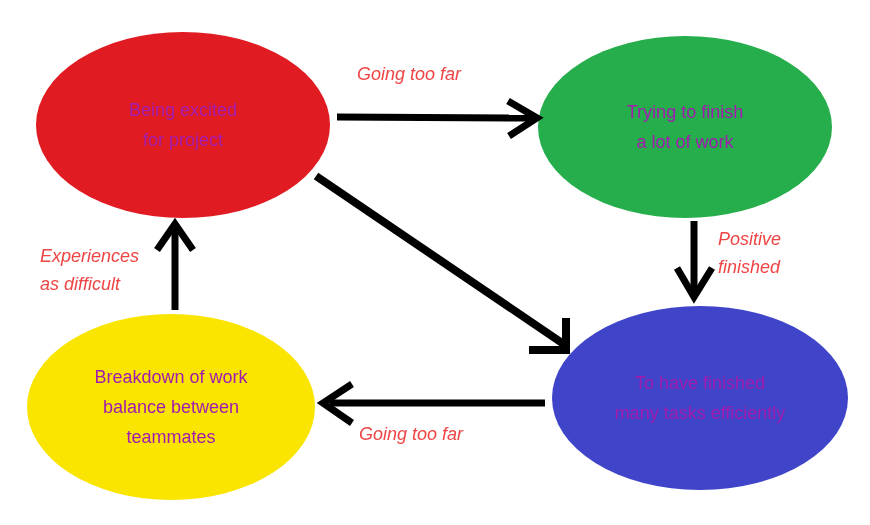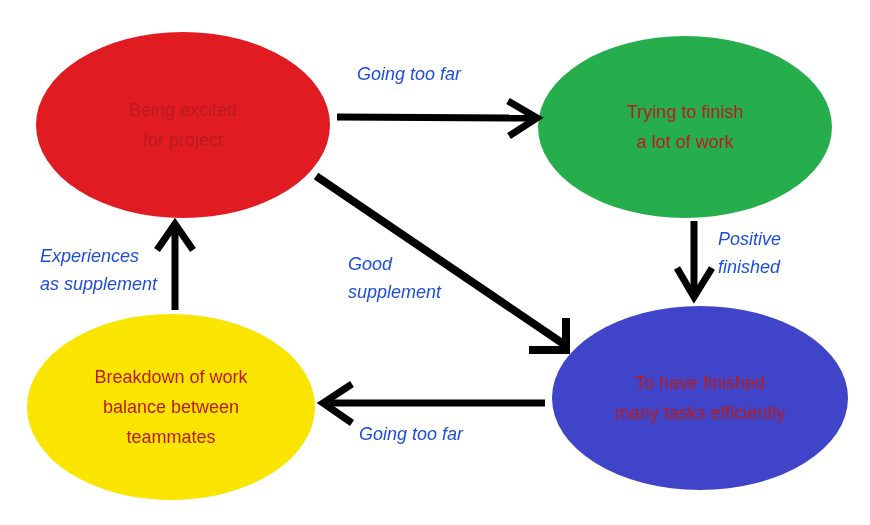--- a/index.html
+++ b/index.html
@@ -22,30 +22,30 @@
     top: 0;
     width: 870px;
     height: 525px;
   }
   .node-label {
     position: absolute;
     display: flex;
     align-items: center;
     justify-content: center;
     text-align: center;
-    color: #b91c1c;
+    color: #a21caf;
     font-family: "Liberation Sans", sans-serif;
     font-size: 18px;
     line-height: 30px;
     white-space: pre-line;
     pointer-events: none;
   }
   .edge-label {
     position: absolute;
-    color: #1d4ed8;
+    color: #ef4444;
     font-family: "Liberation Sans", sans-serif;
     font-style: italic;
     font-size: 18px;
     line-height: 28px;
     white-space: pre-line;
   }
 </style>
 </head>
 <body>
 
@@ -93,17 +93,15 @@
   <div class="node-label" style="left: 538px; top: 36px; width: 294px; height: 182px;">Trying to finish
 a lot of work</div>
   <div class="node-label" style="left: 552px; top: 306px; width: 296px; height: 184px; text-align: center;">To have finished
 many tasks efficiently</div>
 
   <div class="edge-label" style="left: 357px; top: 60px;">Going too far</div>
   <div class="edge-label" style="left: 718px; top: 225px;">Positive
 finished</div>
   <div class="edge-label" style="left: 359px; top: 420px;">Going too far</div>
   <div class="edge-label" style="left: 40px; top: 242px;">Experiences
-as supplement</div>
-  <div class="edge-label" style="left: 348px; top: 250px;">Good
-supplement</div>
+as difficult</div>
 
 </div>
 
 </body></html>

